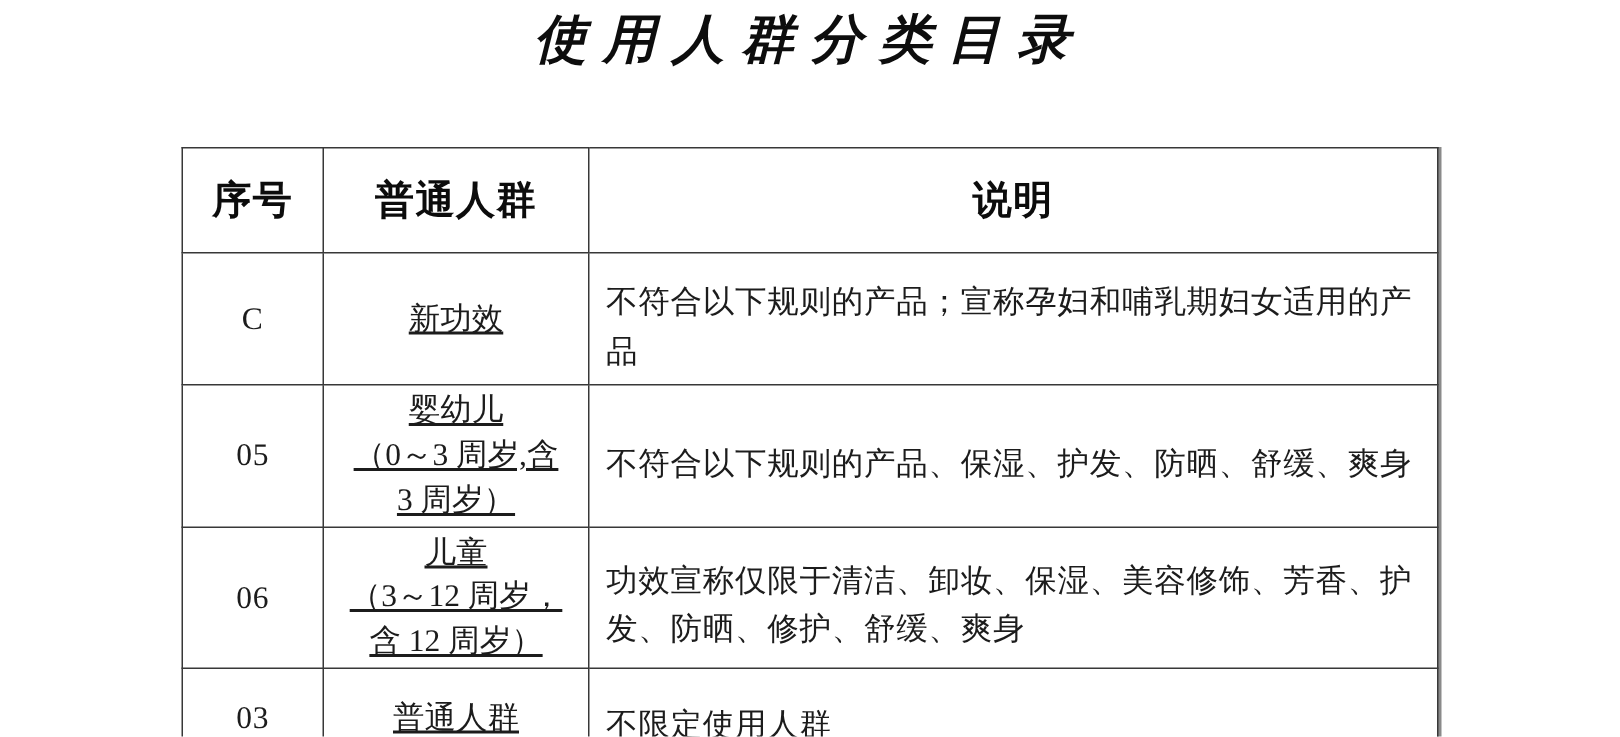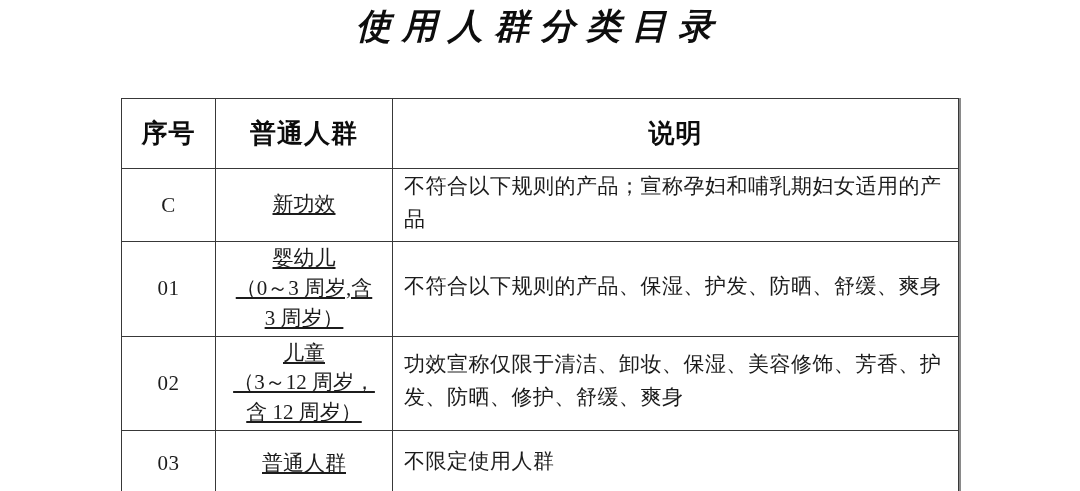--- a/index.html
+++ b/index.html
@@ -84,21 +84,21 @@
   }
   td.cell-group {
     text-align: center;
     white-space: pre-line;
     line-height: 1.42;
     padding: 2px 4px;
     text-decoration: underline;
   }
   td.cell-desc {
     text-align: left;
-    padding: 1px 14px 6px 11px;
+    padding: 16px 14px 6px 11px;
     line-height: 1.55;
     letter-spacing: 0.5px;
   }
 
   tr.row-c    td { height: 68px; }
   tr.row-01   td { height: 90px; }
   tr.row-02   td { height: 86px; }
   tr.row-03   td { height: 66px; }
 </style>
 </head>
@@ -120,28 +120,28 @@
         <th>说明</th>
       </tr>
     </thead>
     <tbody>
       <tr class="row-c">
         <td class="cell-serial">C</td>
         <td class="cell-group">新功效</td>
         <td class="cell-desc">不符合以下规则的产品；宣称孕妇和哺乳期妇女适用的产品</td>
       </tr>
       <tr class="row-01">
-        <td class="cell-serial">01</td>
+        <td class="cell-serial">05</td>
         <td class="cell-group">婴幼儿
 （0～3 周岁,含
 3 周岁）</td>
         <td class="cell-desc">不符合以下规则的产品、保湿、护发、防晒、舒缓、爽身</td>
       </tr>
       <tr class="row-02">
-        <td class="cell-serial">02</td>
+        <td class="cell-serial">06</td>
         <td class="cell-group">儿童
 （3～12 周岁，
 含 12 周岁）</td>
         <td class="cell-desc">功效宣称仅限于清洁、卸妆、保湿、美容修饰、芳香、护发、防晒、修护、舒缓、爽身</td>
       </tr>
       <tr class="row-03">
         <td class="cell-serial">03</td>
         <td class="cell-group">普通人群</td>
         <td class="cell-desc">不限定使用人群</td>
       </tr>

